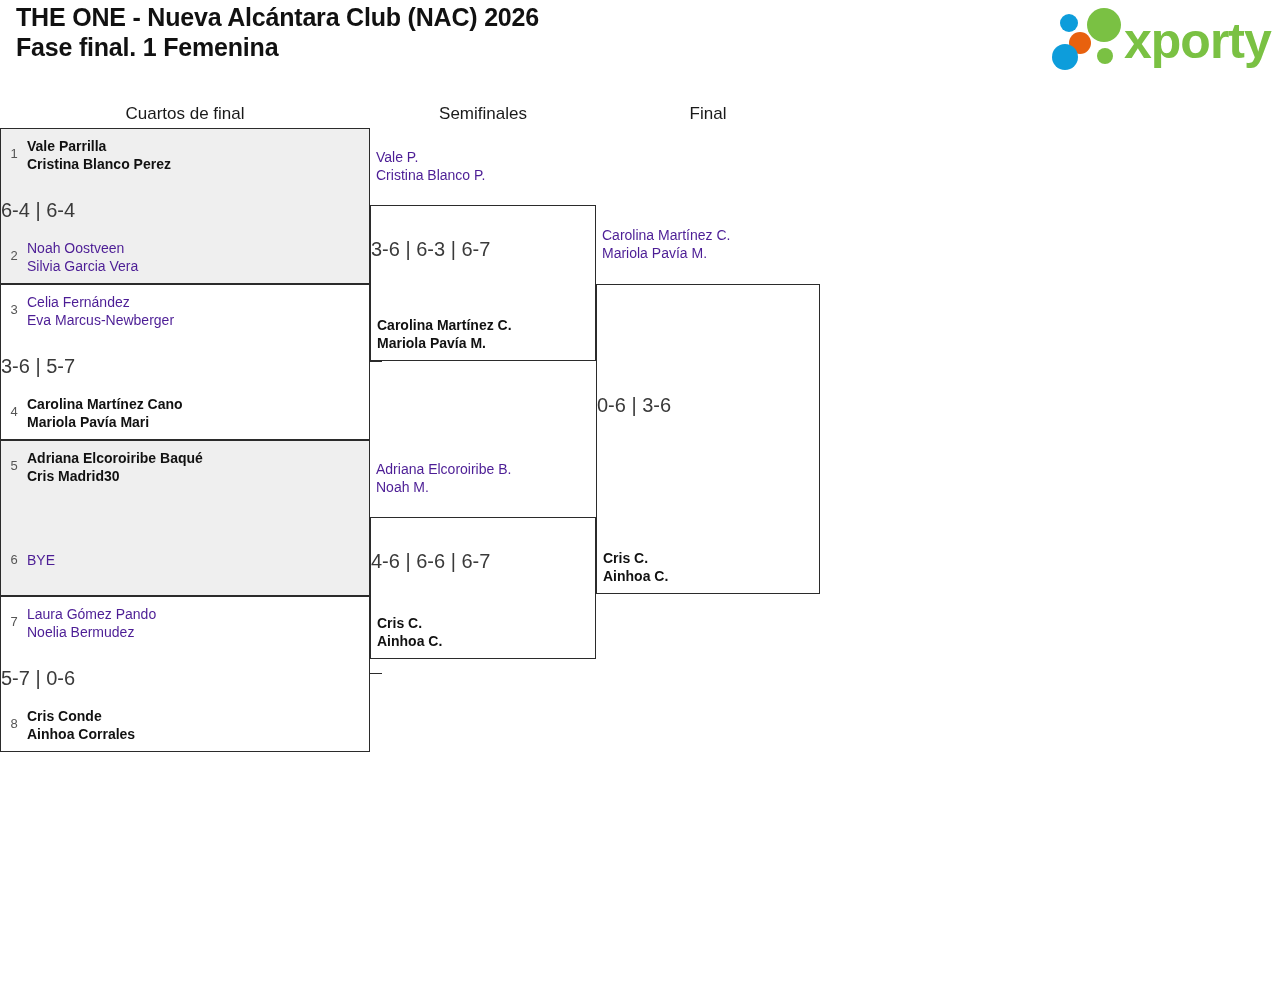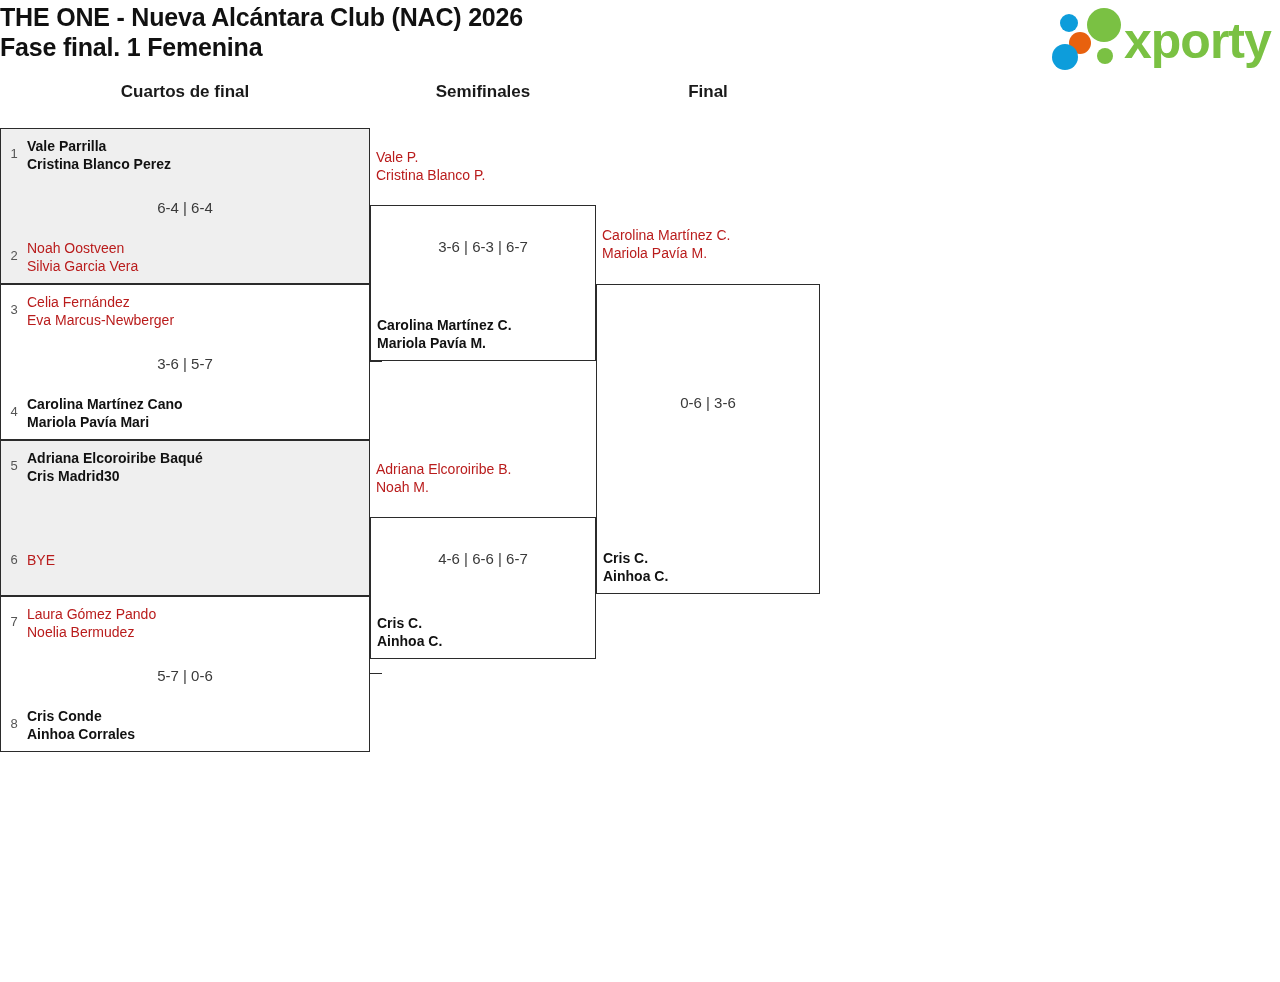--- a/index.html
+++ b/index.html
@@ -7,36 +7,36 @@
     width: 1280px; height: 982px;
     background: #ffffff;
     font-family: "Liberation Sans", sans-serif;
     color: #1a1a1a;
     overflow: hidden;
   }
   .page { position: relative; width: 1280px; height: 982px; }
 
   
   .title-block {
-    position: absolute; left: 0px; top: 2px;
+    position: absolute; left: 16px; top: 2px;
     font-size: 25px; font-weight: bold; line-height: 30px;
     letter-spacing: -0.2px; color: #111111;
   }
   .title-line { display: block; white-space: nowrap; }
 
   .logo {
     position: absolute; right: 6px; top: 4px;
     width: 230px; height: 66px;
   }
   .logo svg { display: block; }
 
   
   .col-head {
-    position: absolute; top: 82px;
-    font-size: 17px; font-weight: bold; color: #1a1a1a;
+    position: absolute; top: 104px;
+    font-size: 17px; font-weight: normal; color: #1a1a1a;
     text-align: center; white-space: nowrap;
   }
   .col-head.qf  { left: 0px;   width: 370px; }
   .col-head.sf  { left: 370px; width: 226px; }
   .col-head.fin { left: 596px; width: 224px; }
 
   
   .bracket { position: absolute; left: 0; top: 0; width: 1280px; height: 982px; }
 
   .match {
@@ -59,29 +59,28 @@
     text-align: center;
     font-size: 13px; color: #555555;
     line-height: 18px;
     padding-top: 8px;
   }
   .seed.empty { color: transparent; }
   .names { flex: 1 1 auto; }
   .names .nm { display: block; white-space: nowrap; }
 
   .winner .names .nm { font-weight: bold; color: #111111; }
-  .loser  .names .nm { font-weight: normal; color: #b91c1c; }
+  .loser  .names .nm { font-weight: normal; color: #4c1d95; }
 
   
   .team.single .seed { padding-top: 0; }
 
   .score {
     position: absolute; left: 0; right: 0;
-    text-align: center;
-    font-size: 15px; color: #3a3a3a;
+    font-size: 20px; color: #3a3a3a;
     white-space: nowrap;
   }
 
   
   .conn {
     position: absolute;
     background: #2b2b2b;
   }
 </style>
 </head>

